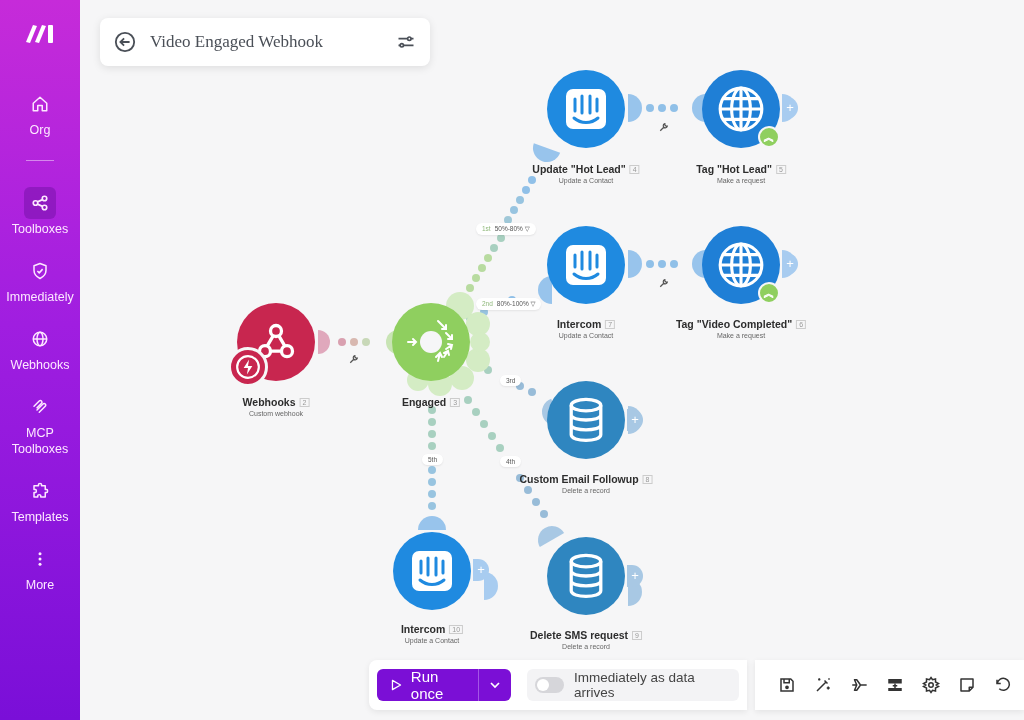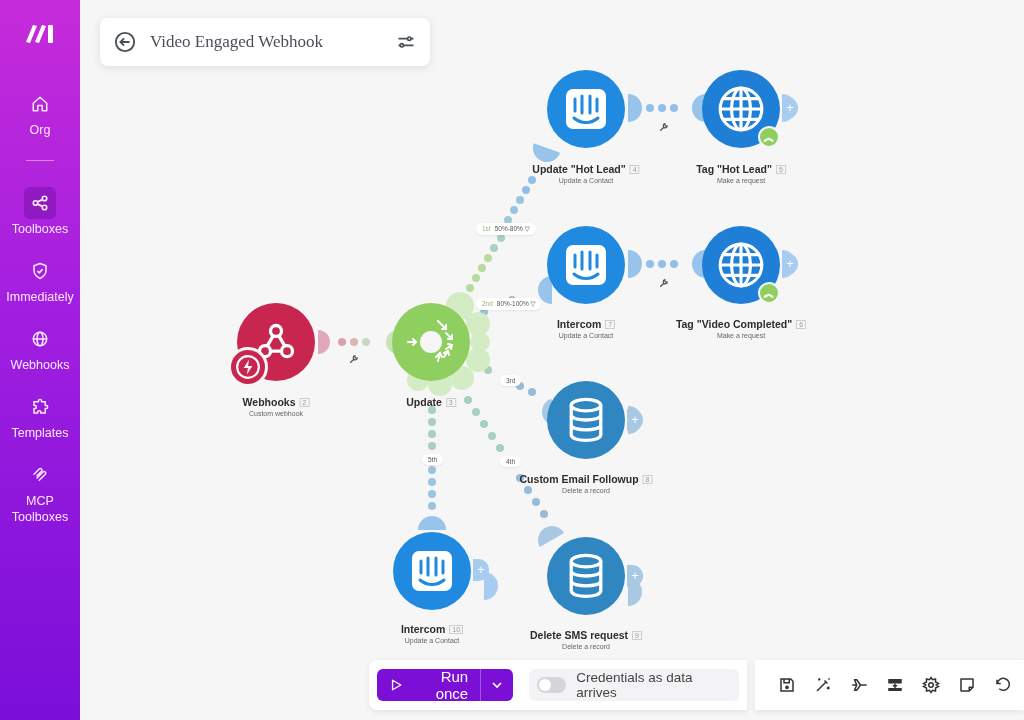--- a/index.html
+++ b/index.html
@@ -34,21 +34,21 @@
 
   .pill { position: absolute; background: #fff; border-radius: 8px; font-size: 6.5px; padding: 2px 6px; color: #555;
     box-shadow: 0 1px 2px rgba(0,0,0,0.08); white-space: nowrap; }
   .pill .ord { color: #8fb87a; margin-right: 4px; }
 
   
   .bottom-bar { position: absolute; left: 369px; top: 660px; width: 655px; height: 50px; display: flex; }
   .run-section { background: #fff; border-radius: 8px 0 0 8px; display: flex; align-items: center; padding: 0 8px; height: 50px; width: 378px;
     box-shadow: 0 2px 6px rgba(0,0,0,0.08); }
   .run-btn { background: #7b0fd6; color: #fff; height: 32px; border-radius: 6px; display: flex; align-items: center; width: 141px; }
-  .run-main { display: flex; align-items: center; padding: 1px 12px; gap: 8px; font-size: 15px; height: 100%; border-right: 1px solid #a455e6; flex: 1; text-align: right; }
+  .run-main { display: flex; align-items: center; padding: 1px 12px; gap: 8px; font-size: 15px; height: 100%; border-right: 1px solid #a455e6; flex: 1; }
   .run-drop { width: 32px; display: flex; align-items: center; justify-content: center; height: 100%; }
   .schedule { margin-left: 16px; background: #f3f3f5; height: 32px; border-radius: 6px; display: flex; align-items: center; padding: 0 8px; gap: 10px; font-size: 13.5px; color: #444; }
   .toggle { width: 30px; height: 16px; border-radius: 8px; background: #d6d6da; position: relative; }
   .toggle::after { content: ""; position: absolute; left: 2px; top: 2px; width: 12px; height: 12px; border-radius: 50%; background: #fff; }
   .tools-section { margin-left: 8px; background: #fff; display: flex; align-items: center; gap: 0; height: 50px; flex: 1;
     box-shadow: 0 2px 6px rgba(0,0,0,0.08); padding-left: 14px; }
   .tool-btn { width: 36px; height: 36px; display: flex; align-items: center; justify-content: center; cursor: pointer; }
 </style>
 </head>
 <body>
@@ -99,37 +99,47 @@
           <circle cx="12" cy="12" r="9"></circle>
           <ellipse cx="12" cy="12" rx="4" ry="9"></ellipse>
           <path d="M3 12 H21"></path>
         </svg>
     </div>
     <span class="nav-label">Webhooks</span>
   </div>
 
   <div class="nav-item" style="margin-top:18px">
     <div class="nav-icon">
+      <svg width="18" height="18" viewBox="0 0 24 24" fill="none" stroke="#fde8ff" stroke-width="2" stroke-linecap="round">
+          <path d="M4 11 L11 4 C13 2 16 5 14 7 L8 13 M8 16 L16 8 C18 6 21 9 19 11 L12 18 M11 19 L17 13"></path>
+        </svg>
+    </div>
+    <span class="nav-label" style="width:60px">MCP Toolboxes</span>
+  </div>
+
+  <div class="nav-item" style="margin-top:18px">
+    <div class="nav-icon">
       <svg width="18" height="18" viewBox="0 0 24 24" fill="none" stroke="#fde8ff" stroke-width="2" stroke-linejoin="round">
           <path d="M10 3 C10 1.5 14 1.5 14 3 V5 H19 V10 H21 C22.5 10 22.5 14 21 14 H19 V20 H13 V18 C13 16.5 9 16.5 9 18 V20 H4 V14 H6 C7.5 14 7.5 10 6 10 H4 V5 H10 Z"></path>
         </svg>
     </div>
     <span class="nav-label">Templates</span>
   </div>
 
+
   <div class="nav-item" style="margin-top:18px">
     <div class="nav-icon">
-      <svg width="18" height="18" viewBox="0 0 24 24" fill="none" stroke="#fde8ff" stroke-width="2" stroke-linecap="round">
-          <path d="M4 11 L11 4 C13 2 16 5 14 7 L8 13 M8 16 L16 8 C18 6 21 9 19 11 L12 18 M11 19 L17 13"></path>
-        </svg>
-    </div>
-    <span class="nav-label" style="width:60px">MCP Toolboxes</span>
-  </div>
-
-
+      <svg width="18" height="18" viewBox="0 0 24 24" fill="#fde8ff">
+          <circle cx="12" cy="5" r="2"></circle>
+          <circle cx="12" cy="12" r="2"></circle>
+          <circle cx="12" cy="19" r="2"></circle>
+        </svg>
+    </div>
+    <span class="nav-label">More</span>
+  </div>
 </nav>
 
 <div class="canvas">
   <svg class="links" width="944" height="720">
 
     <g fill="#d9a0b0">
         <circle cx="262" cy="342" r="4"></circle>
         <circle cx="274" cy="342" r="4" fill="#d8b8b0"></circle>
         <circle cx="286" cy="342" r="4" fill="#c8d8b8"></circle>
       </g>
@@ -273,21 +283,21 @@
         <path d="M8 31 H16 M13 28 L16 31 L13 34"></path>
         <path d="M38 10 L46 18 M42 18 L46 18 L46 14"></path>
         <path d="M46 22 L52 28 M48 28 L52 28 L52 24"></path>
         <path d="M46 38 L52 34 M48 33 L52 34 L51 38"></path>
         <path d="M44 46 L48 40 M44 42 L48 40 L49 44"></path>
         <path d="M38 50 L40 42 M36 46 L40 42 L42 46"></path>
       </g>
     </svg>
   </div>
   <div class="node-label" style="left:351px;top:396px">
-    <div class="name"><span>Update</span><span class="num">3</span></div>
+    <div class="name"><span>Engaged</span><span class="num">3</span></div>
   </div>
 
   <div class="node" style="left:467px;top:70px;background:#1f8ae0">
     <svg width="44" height="44" viewBox="0 0 44 44">
         <rect x="2" y="2" width="40" height="40" rx="7" fill="#fff"></rect>
         <g stroke="#1f8ae0" stroke-width="3" stroke-linecap="round">
           <path d="M11 12 V24 M18 9 V26 M26 9 V26 M33 12 V24"></path>
           <path d="M10 31 C17 37 27 37 34 31" fill="none"></path>
         </g>
       </svg>
@@ -402,21 +412,21 @@
         <span>Run once</span>
       </div>
       <div class="run-drop">
         <svg width="16" height="16" viewBox="0 0 24 24" fill="none" stroke="#fff" stroke-width="2.5">
             <path d="M6 9 L12 15 L18 9"></path>
           </svg>
       </div>
     </div>
     <div class="schedule">
       <div class="toggle"></div>
-      <span>Credentials as data arrives</span>
+      <span>Immediately as data arrives</span>
     </div>
   </div>
   <div class="tools-section">
     <div class="tool-btn">
       <svg width="18" height="18" viewBox="0 0 24 24" fill="none" stroke="#333" stroke-width="2">
           <path d="M4 4 H17 L20 7 V20 H4 Z M8 4 V9 H15 V4"></path>
           <circle cx="12" cy="15" r="1.5" fill="#333"></circle>
         </svg>
     </div>
     <div class="tool-btn">

